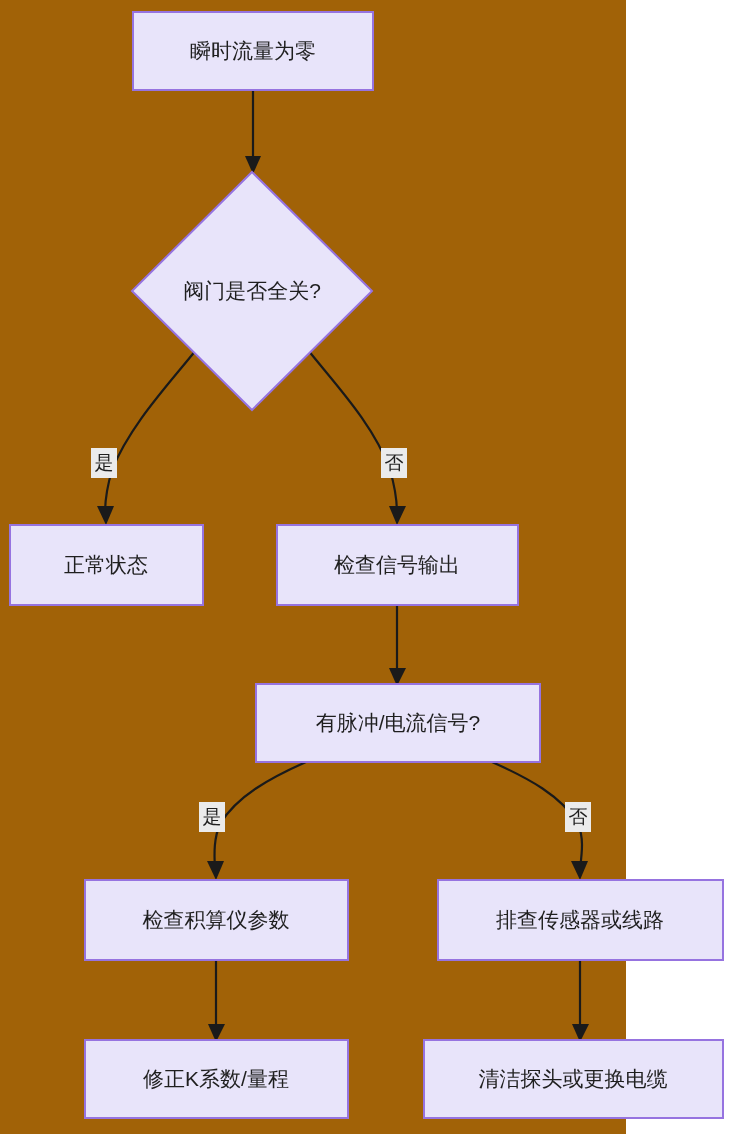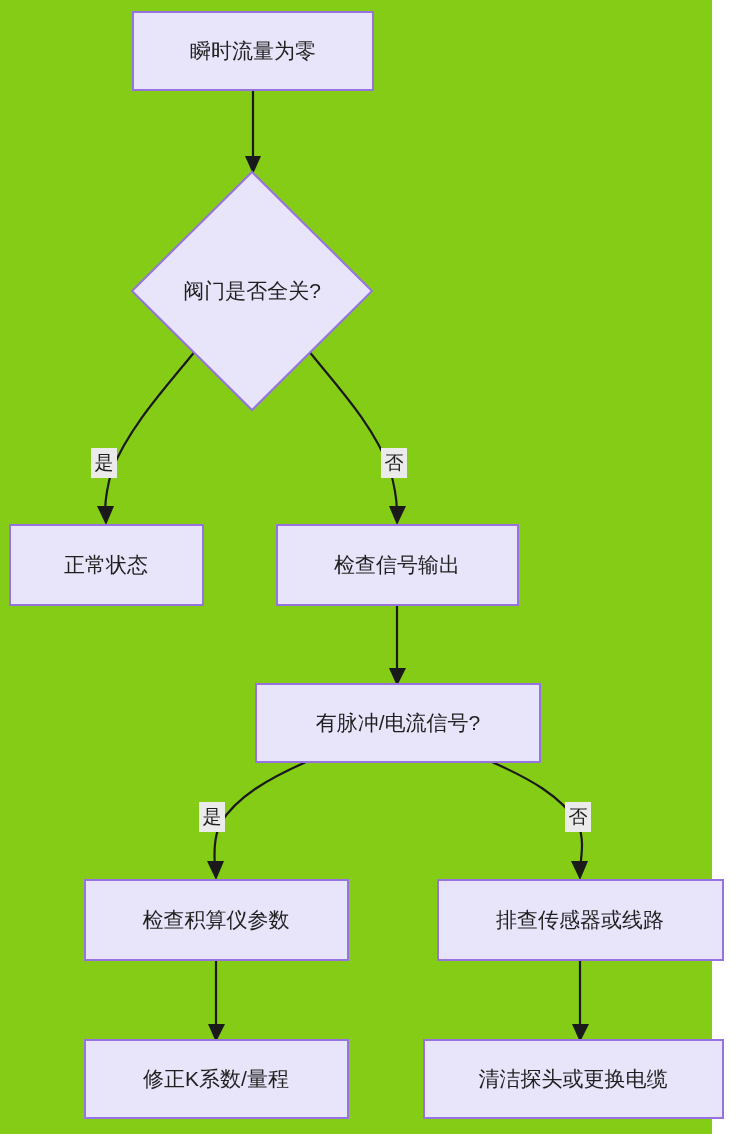--- a/index.html
+++ b/index.html
@@ -8,23 +8,23 @@
     background: #ffffff;
   }
   body {
     width: 750px;
     height: 1134px;
     font-family: "Liberation Sans", "DejaVu Sans", sans-serif;
     overflow: hidden;
   }
   #flowchart-root {
     position: relative;
-    width: 712px;
+    width: 626px;
     height: 1134px;
-    background: #84cc16;
+    background: #a16207;
   }
   svg.diagram {
     display: block;
     width: 750px;
     height: 1134px;
   }
   .node-shape {
     fill: #e8e4fa;
     stroke: #9673e0;
     stroke-width: 2;

